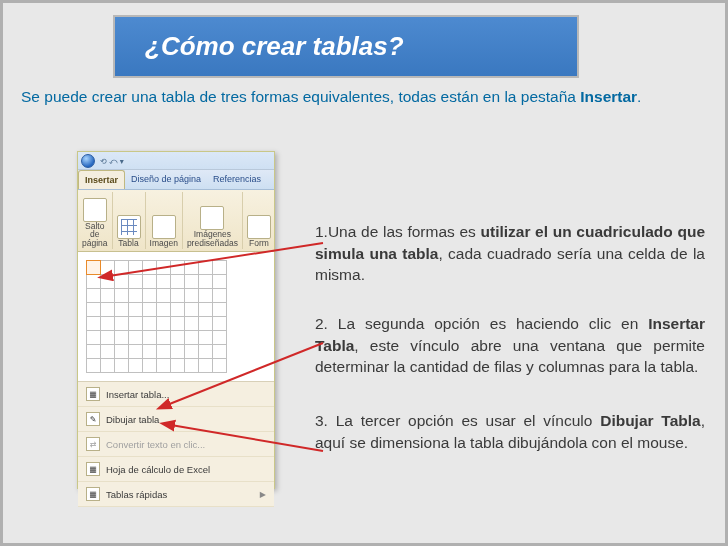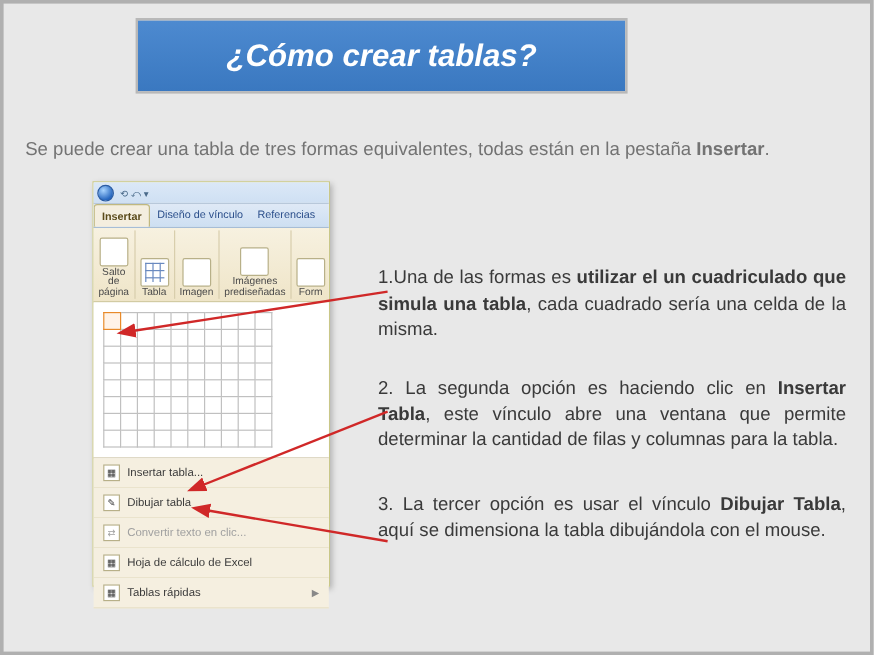--- a/index.html
+++ b/index.html
@@ -16,30 +16,29 @@
     background: linear-gradient(#4d8ad0, #3a78c0);
     border: 2px solid #b8b8b8;
     color: #fff;
     font-size: 26px;
     font-weight: bold;
     font-style: italic;
     padding: 14px 30px;
     position: absolute;
     left: 110px;
     top: 12px;
-    width: 410px;
-    text-align: center;
+    width: 466px;
   }
   .intro {
     position: absolute;
-    top: 112px;
+    top: 84px;
     left: 18px;
     right: 20px;
     font-size: 15.5px;
-    color: #737373;
+    color: #0369a1;
     text-align: justify;
     line-height: 1.35;
   }
   .intro b { font-weight: bold; }
 
   
   .shot {
     position: absolute;
     left: 74px;
     top: 148px;
@@ -182,21 +181,21 @@
   <span>Se puede crear una tabla de tres formas equivalentes, todas están en la pestaña </span><b>Insertar</b><span>.</span>
 </div>
 
 <div class="shot">
   <div class="qat">
     <div class="orb"></div>
     <div class="qat-dots">⟲ ⤺ ▾</div>
   </div>
   <div class="tabs">
     <div class="tab active">Insertar</div>
-    <div class="tab">Diseño de vínculo</div>
+    <div class="tab">Diseño de página</div>
     <div class="tab">Referencias</div>
   </div>
   <div class="ribbon">
     <div class="grp">
       <div class="big-ico"></div>
       <span><span>Salto de</span><br><span>página</span></span>
     </div>
     <div class="grp">
       <div class="big-ico tbl"></div>
       <span>Tabla</span>

